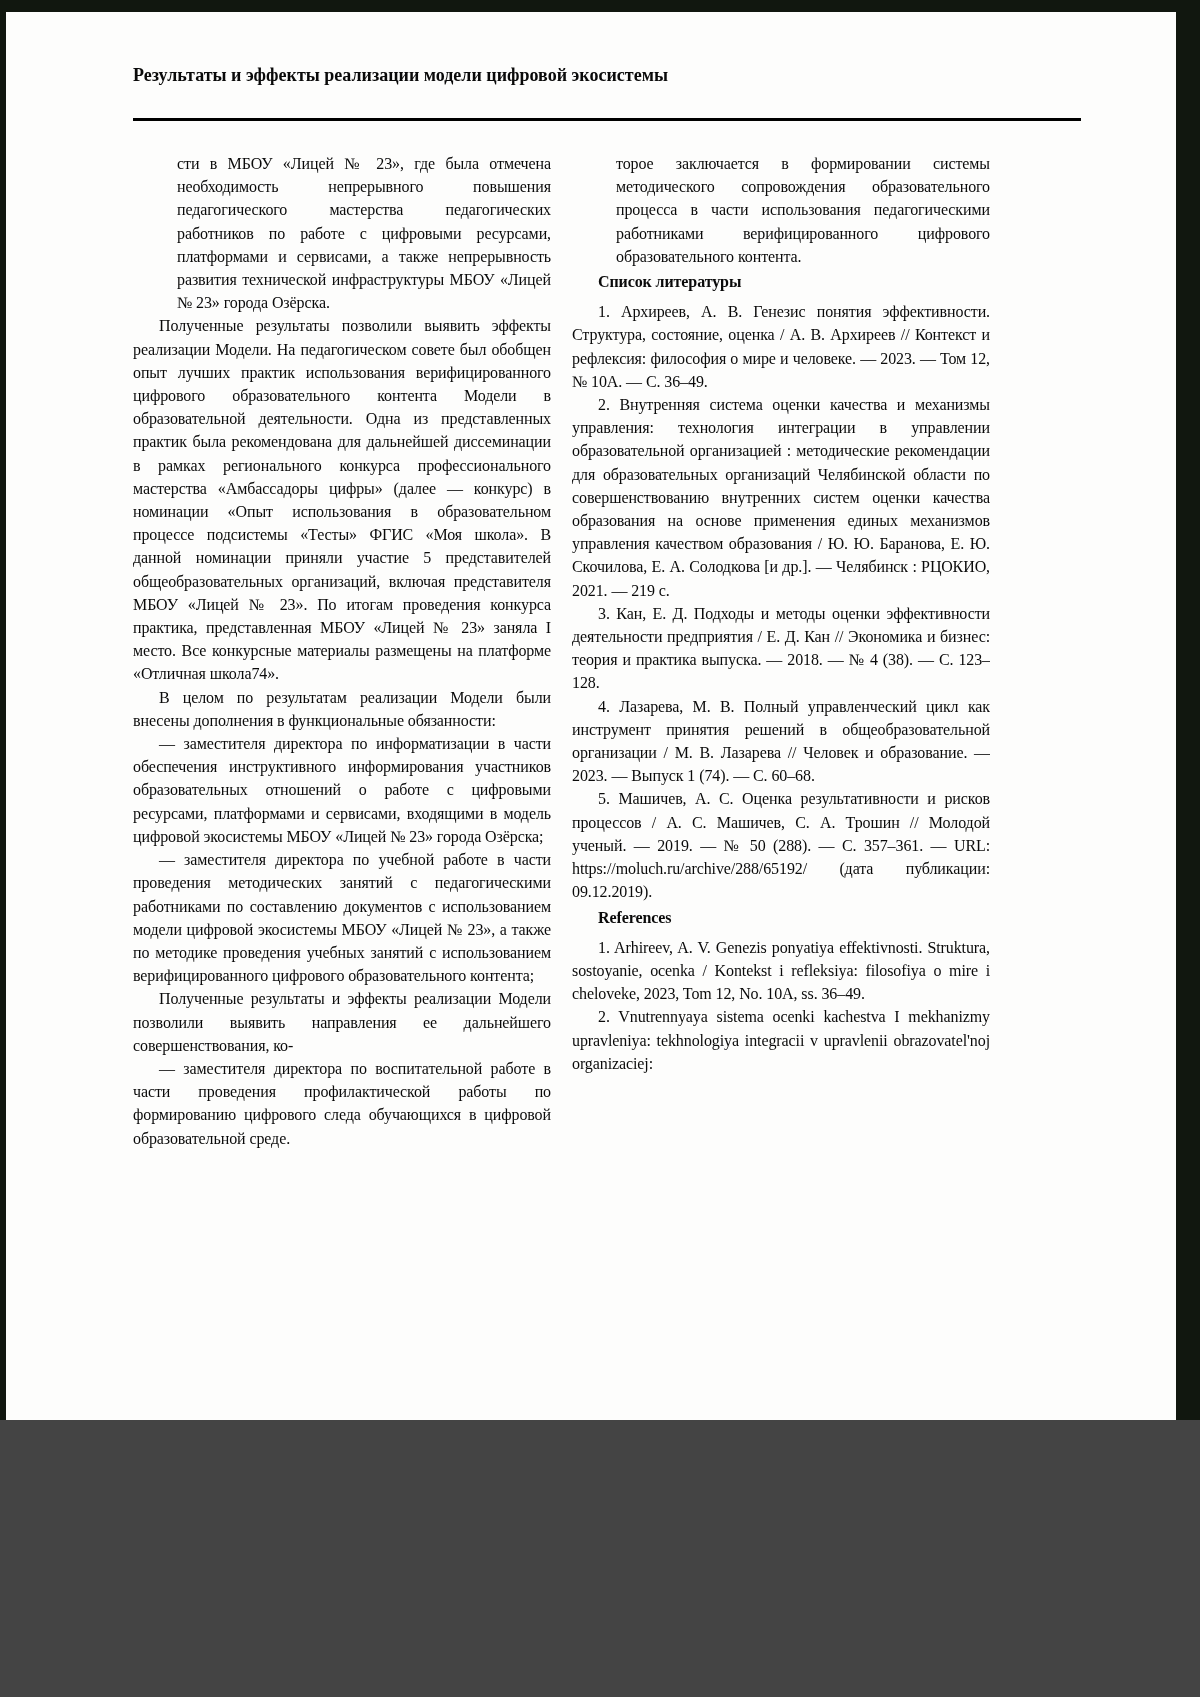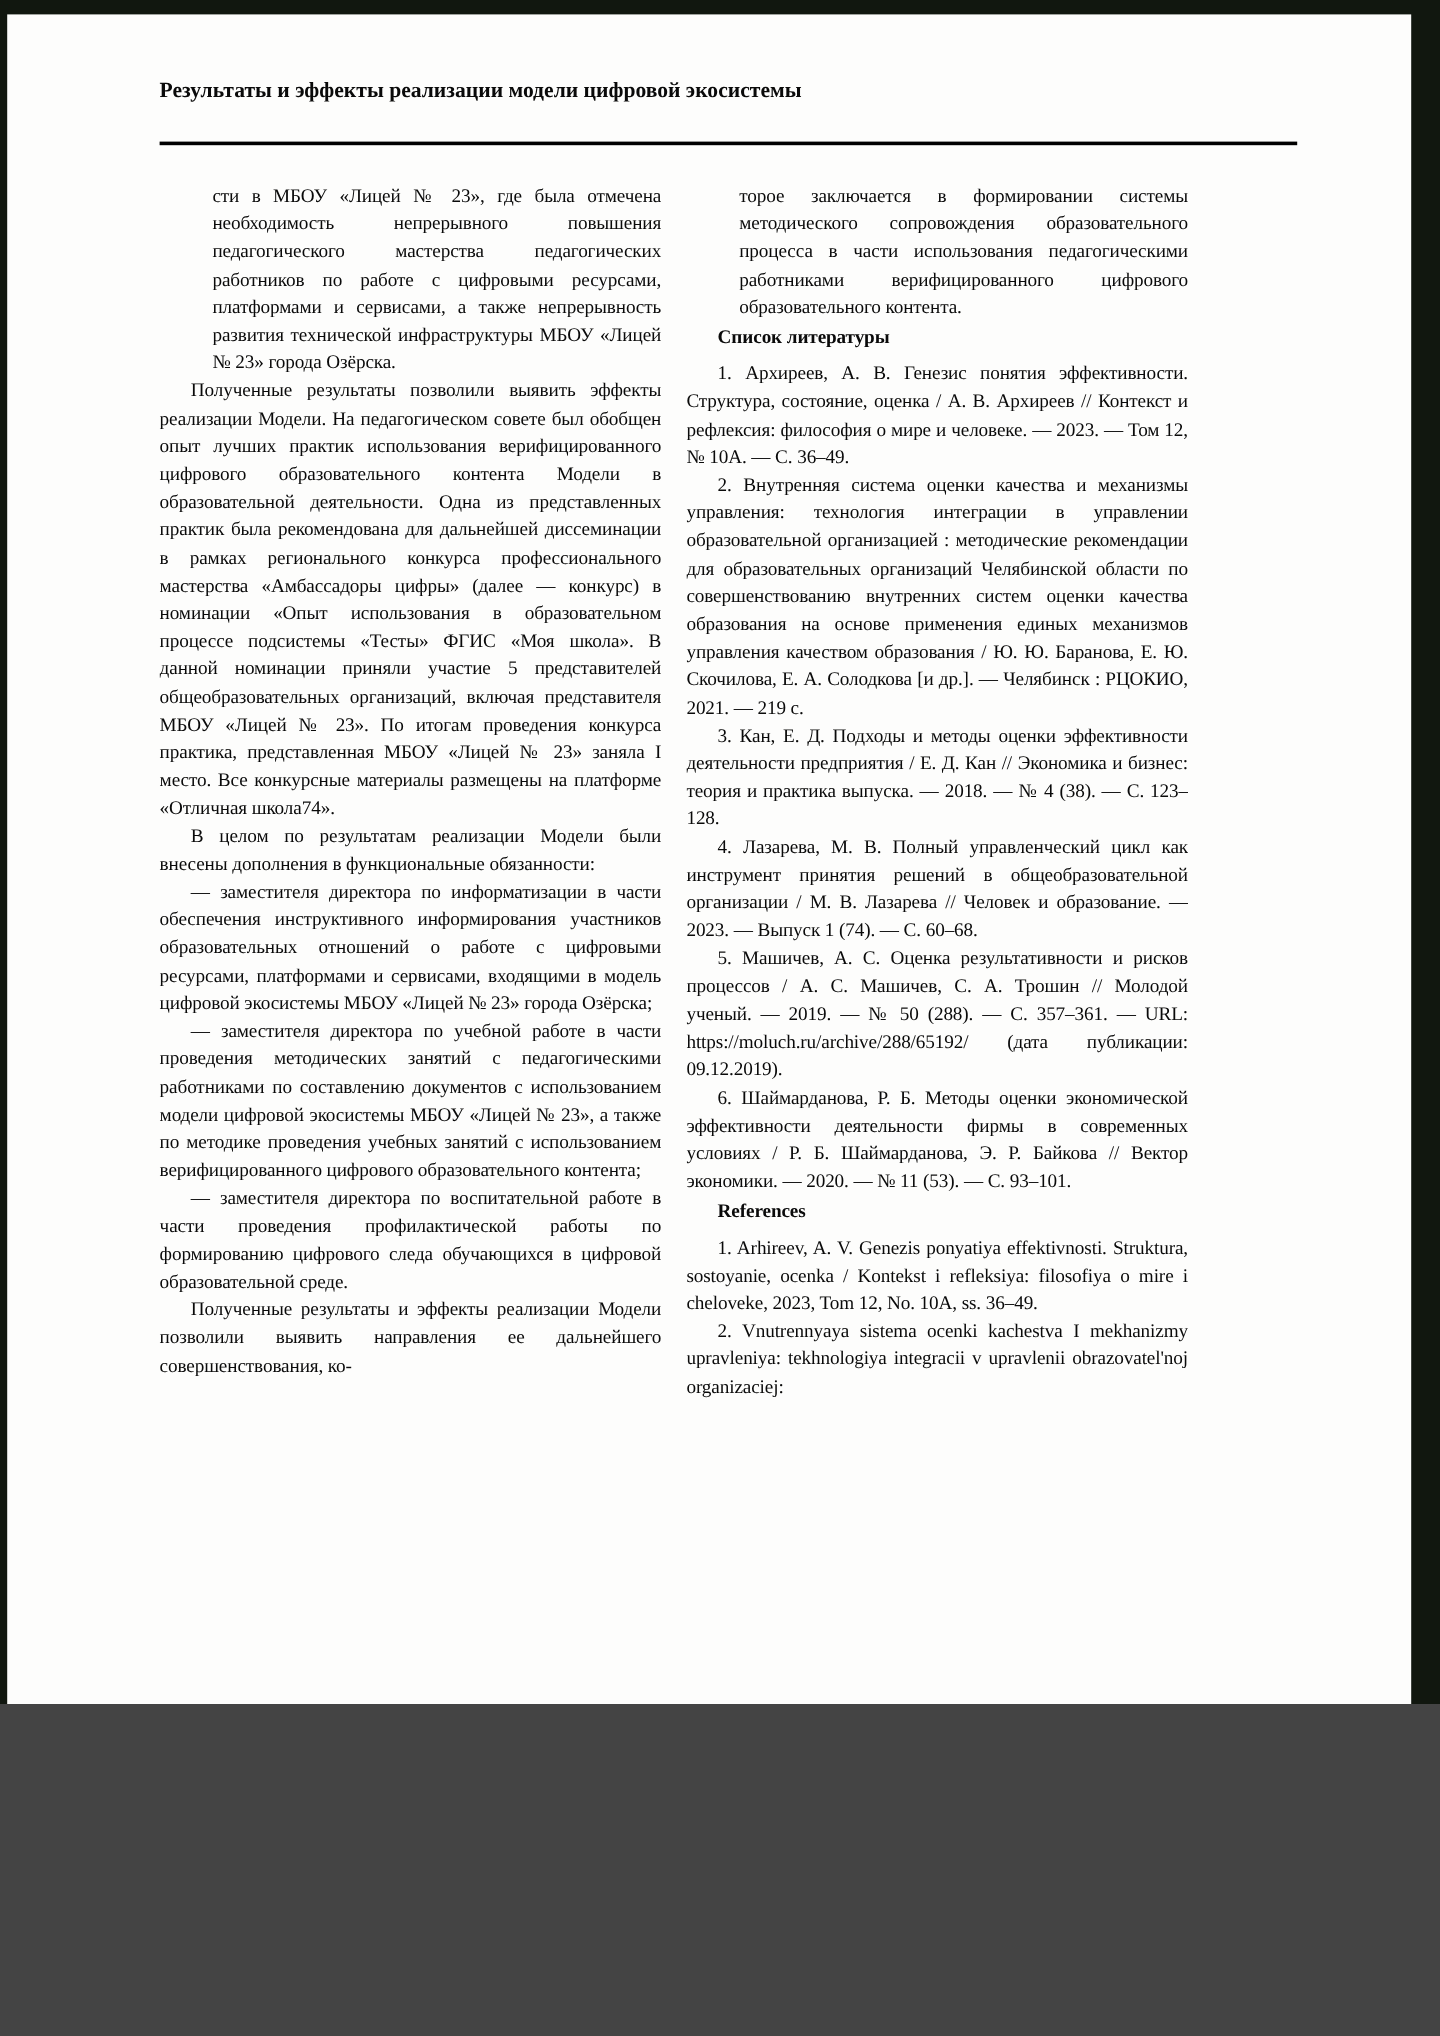--- a/index.html
+++ b/index.html
@@ -89,34 +89,33 @@
     </div>
 
     <div class="rule header-rule"></div>
 
     <div class="col col-left">
       <p class="para no-indent">сти в МБОУ «Лицей № 23», где была отмечена необходимость непрерывного повышения педагогического мастерства педагогических работников по работе с цифровыми ресурсами, платформами и сервисами, а также непрерывность развития технической инфраструктуры МБОУ «Лицей № 23» города Озёрска.</p>
       <p class="para">Полученные результаты позволили выявить эффекты реализации Модели. На педагогическом совете был обобщен опыт лучших практик использования верифицированного цифрового образовательного контента Модели в образовательной деятельности. Одна из представленных практик была рекомендована для дальнейшей диссеминации в рамках регионального конкурса профессионального мастерства «Амбассадоры цифры» (далее — конкурс) в номинации «Опыт использования в образовательном процессе подсистемы «Тесты» ФГИС «Моя школа». В данной номинации приняли участие 5 представителей общеобразовательных организаций, включая представителя МБОУ «Лицей № 23». По итогам проведения конкурса практика, представленная МБОУ «Лицей № 23» заняла I место. Все конкурсные материалы размещены на платформе «Отличная школа74».</p>
       <p class="para">В целом по результатам реализации Модели были внесены дополнения в функциональные обязанности:</p>
       <p class="para">— заместителя директора по информатизации в части обеспечения инструктивного информирования участников образовательных отношений о работе с цифровыми ресурсами, платформами и сервисами, входящими в модель цифровой экосистемы МБОУ «Лицей № 23» города Озёрска;</p>
       <p class="para">— заместителя директора по учебной работе в части проведения методических занятий с педагогическими работниками по составлению документов с использованием модели цифровой экосистемы МБОУ «Лицей № 23», а также по методике проведения учебных занятий с использованием верифицированного цифрового образовательного контента;</p>
+      <p class="para">Полученные результаты и эффекты реализации Модели позволили выявить направления ее дальнейшего совершенствования, ко-</p>
       <p class="para">— заместителя директора по воспитательной работе в части проведения профилактической работы по формированию цифрового следа обучающихся в цифровой образовательной среде.</p>
-      <p class="para">Полученные результаты и эффекты реализации Модели позволили выявить направления ее дальнейшего совершенствования, ко-</p>
     </div>
 
     <div class="col col-right">
       <p class="para no-indent">торое заключается в формировании системы методического сопровождения образовательного процесса в части использования педагогическими работниками верифицированного цифрового образовательного контента.</p>
 
       <p class="heading">Список литературы</p>
       <p class="para">1. Архиреев, А. В. Генезис понятия эффективности. Структура, состояние, оценка / А. В. Архиреев // Контекст и рефлексия: философия о мире и человеке. — 2023. — Том 12, № 10А. — С. 36–49.</p>
       <p class="para">2. Внутренняя система оценки качества и механизмы управления: технология интеграции в управлении образовательной организацией : методические рекомендации для образовательных организаций Челябинской области по совершенствованию внутренних систем оценки качества образования на основе применения единых механизмов управления качеством образования / Ю. Ю. Баранова, Е. Ю. Скочилова, Е. А. Солодкова [и др.]. — Челябинск : РЦОКИО, 2021. — 219 с.</p>
       <p class="para">3. Кан, Е. Д. Подходы и методы оценки эффективности деятельности предприятия / Е. Д. Кан // Экономика и бизнес: теория и практика выпуска. — 2018. — № 4 (38). — С. 123–128.</p>
       <p class="para">4. Лазарева, М. В. Полный управленческий цикл как инструмент принятия решений в общеобразовательной организации / М. В. Лазарева // Человек и образование. — 2023. — Выпуск 1 (74). — С. 60–68.</p>
       <p class="para">5. Машичев, А. С. Оценка результативности и рисков процессов / А. С. Машичев, С. А. Трошин // Молодой ученый. — 2019. — № 50 (288). — С. 357–361. — URL: https://moluch.ru/archive/288/65192/ (дата публикации: 09.12.2019).</p>
-      <p class="para">6. Шаймарданова, Р. Б. Методы оценки экономической эффективности деятельности фирмы в современных условиях / Р. Б. Шаймарданова, Э. Р. Байкова // Вектор экономики. — 2020. — № 11 (53). — С. 93–101.</p>
 
       <p class="heading">References</p>
       <p class="para">1. Arhireev, A. V. Genezis ponyatiya effektivnosti. Struktura, sostoyanie, ocenka / Kontekst i refleksiya: filosofiya o mire i cheloveke, 2023, Tom 12, No. 10A, ss. 36–49.</p>
       <p class="para">2. Vnutrennyaya sistema ocenki kachestva I mekhanizmy upravleniya: tekhnologiya integracii v upravlenii obrazovatel'noj organizaciej:</p>
     </div>
 
     <div class="rule footer-rule"></div>
 
     <div class="page-footer">
       <span>50</span>

